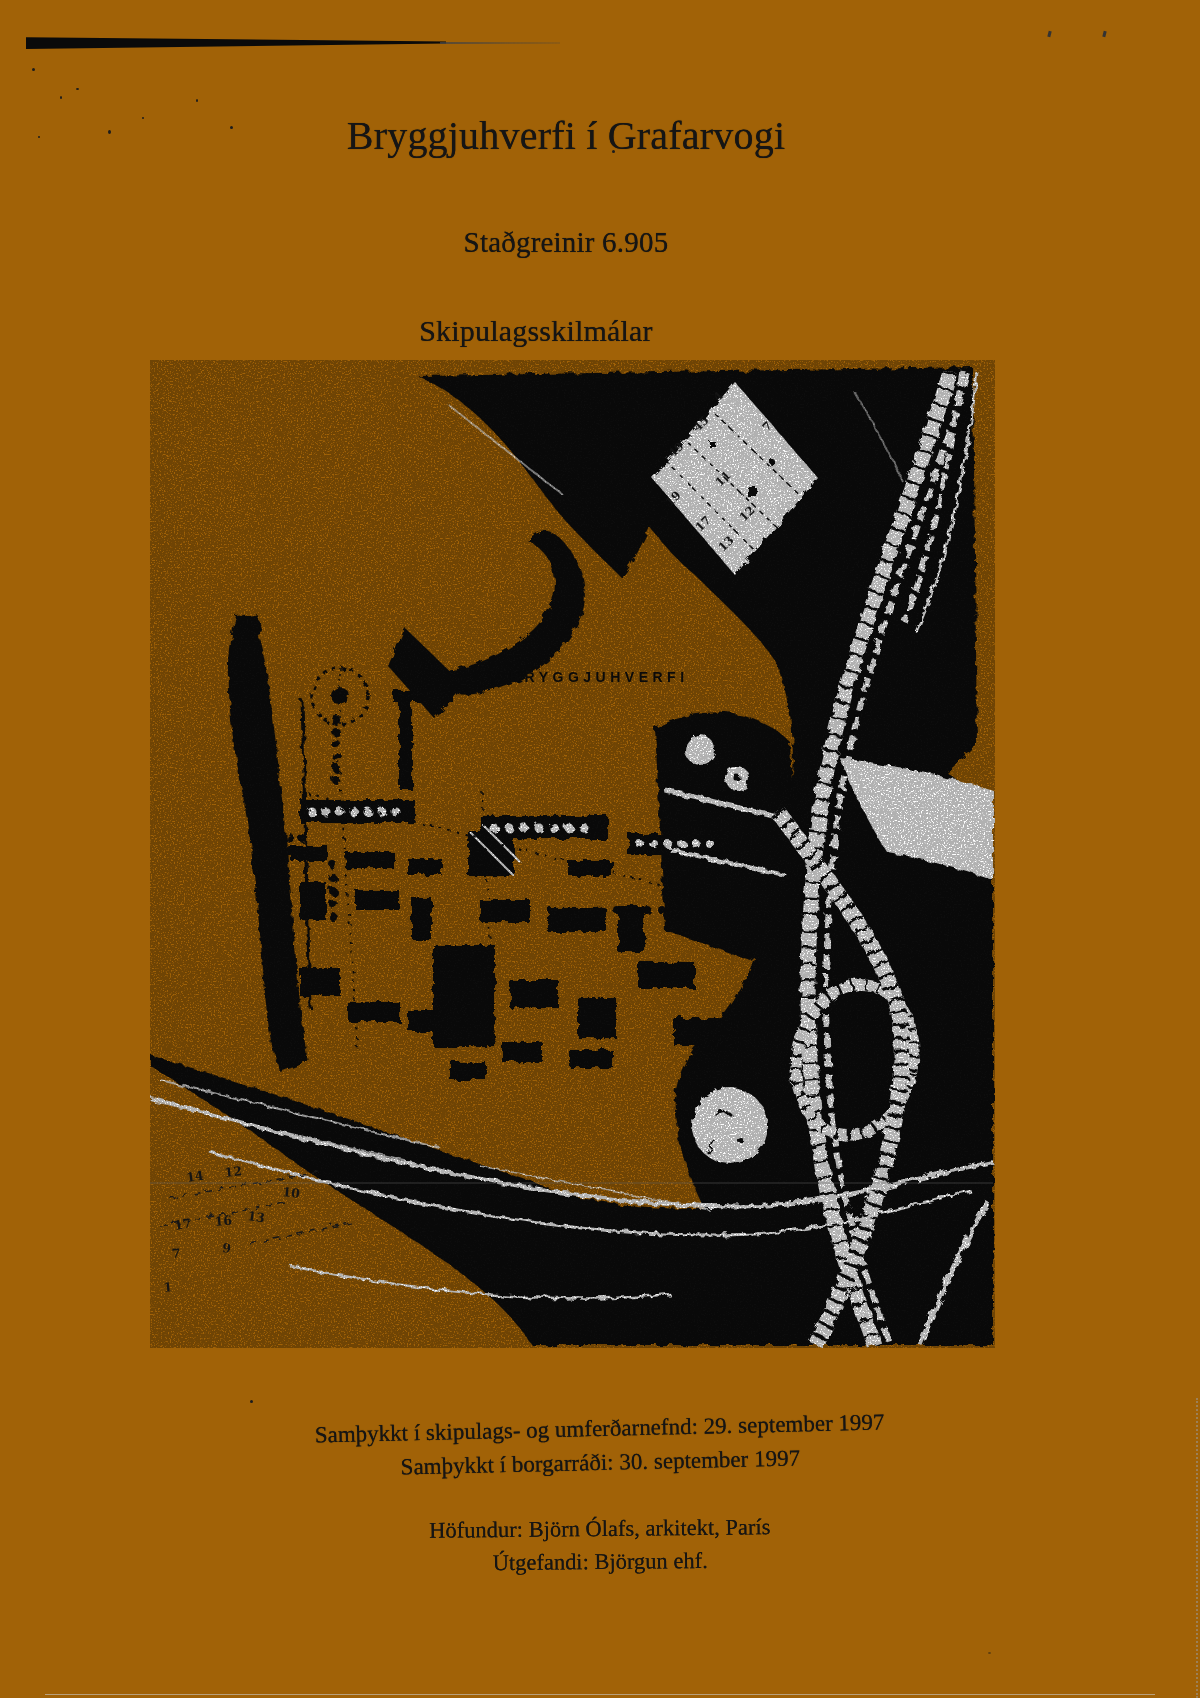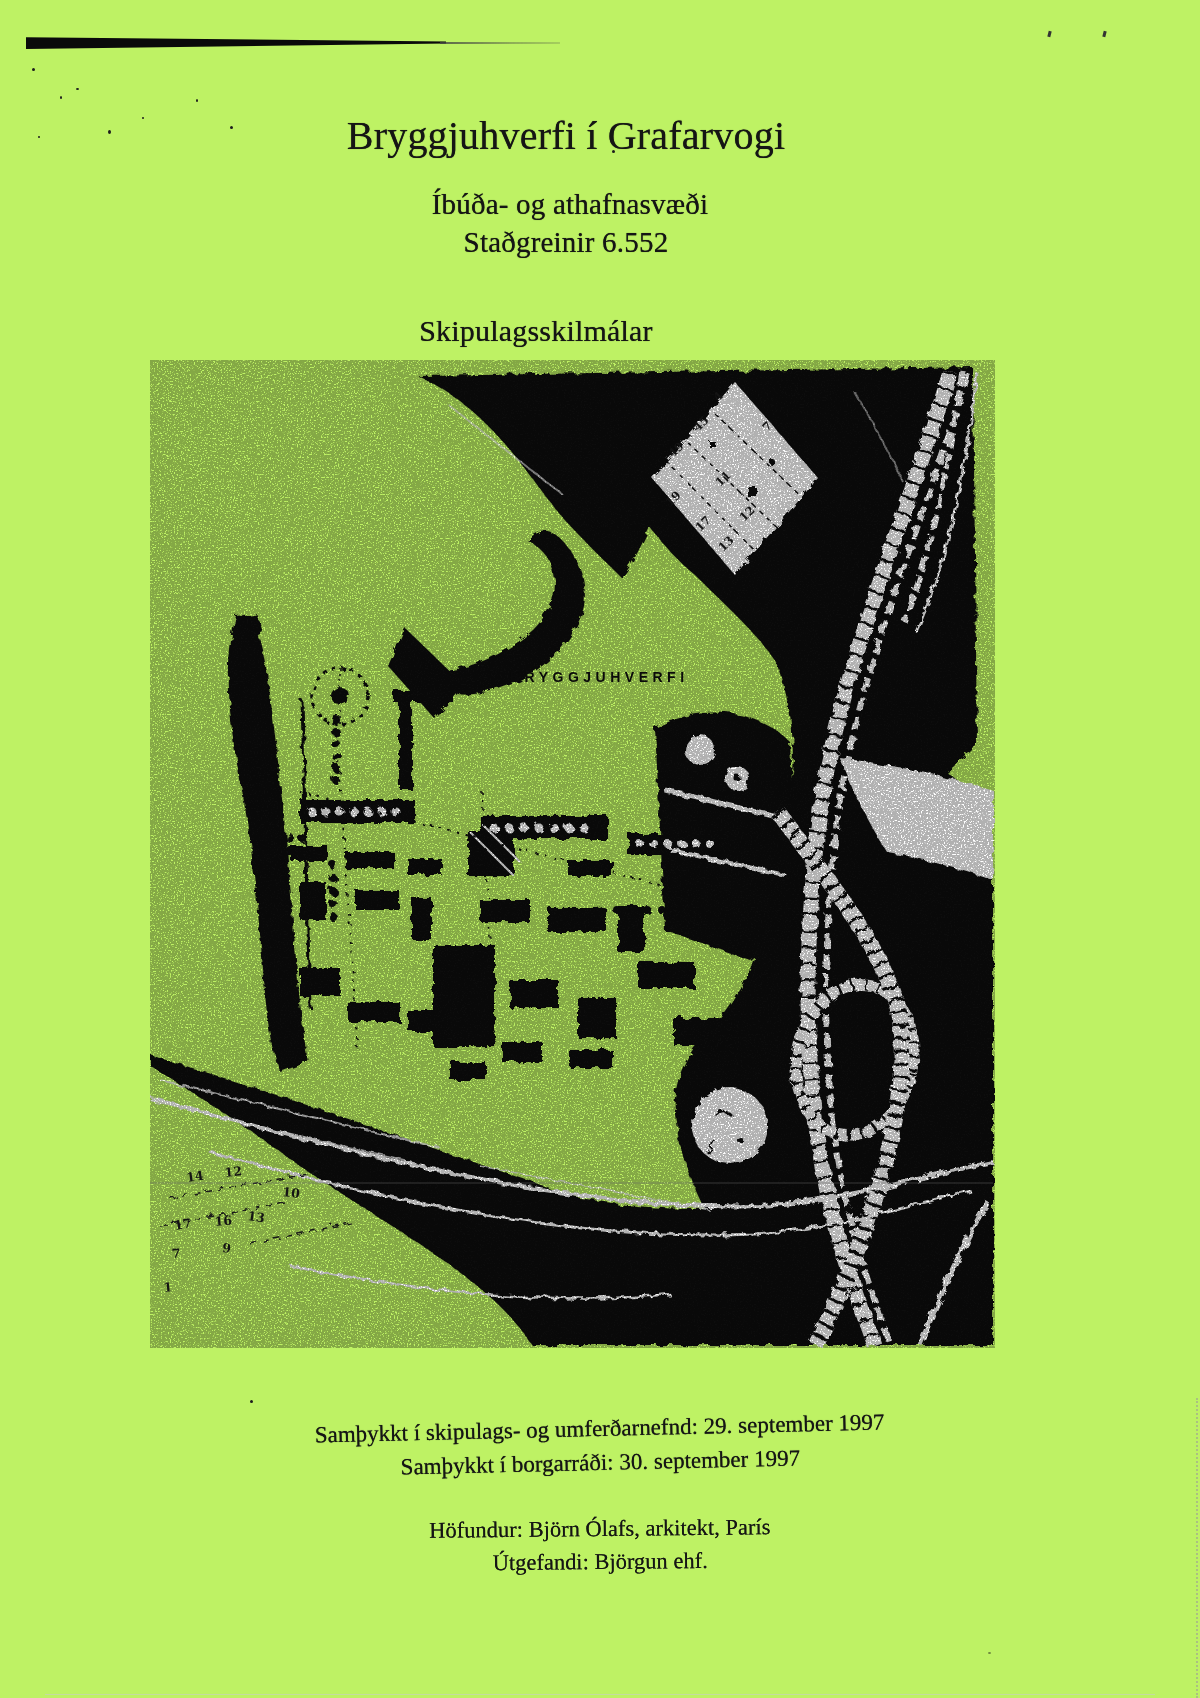--- a/index.html
+++ b/index.html
@@ -1,16 +1,16 @@
 <!DOCTYPE html>
 <html><head>
 <meta charset="utf-8">
 <style>
   html,body{margin:0;padding:0;background:#e8e8e8;}
-  .page{position:relative;width:1200px;height:1698px;background:#bef264;overflow:hidden;
+  .page{position:relative;width:1200px;height:1698px;background:#a16207;overflow:hidden;
         font-family:"Liberation Serif", serif;color:#151515;}
   
   .txt{position:absolute;white-space:nowrap;transform:translateX(-50%);
        text-shadow:0 0 .7px rgba(10,10,10,.85);letter-spacing:.2px;}
   .title{top:112px;left:566px;font-size:40px;}
   .sub1{top:188px;left:570px;font-size:29px;}
   .sub2{top:226px;left:566px;font-size:29px;}
   .heading{top:314px;left:536px;font-size:30px;}
   .approvals{position:absolute;top:1412px;left:0;width:1200px;
              transform:rotate(-1.3deg);text-align:center;}
@@ -50,22 +50,21 @@
   <div class="spk" style="left:108px;top:130px;width:3px;height:4px"></div>
   <div class="spk" style="left:142px;top:117px;width:2px;height:2px"></div>
   <div class="spk" style="left:196px;top:99px;width:2px;height:3px"></div>
   <div class="spk" style="left:230px;top:126px;width:3px;height:3px"></div>
   <div class="spk" style="left:38px;top:136px;width:2px;height:2px"></div>
   <div class="spk" style="left:612px;top:150px;width:3px;height:3px"></div>
   <div class="spk" style="left:250px;top:1400px;width:3px;height:3px"></div>
   <div class="spk" style="left:988px;top:1652px;width:3px;height:2px;opacity:.5"></div>
 
   <div class="txt title">Bryggjuhverfi í Grafarvogi</div>
-  <div class="txt sub1">Íbúða- og athafnasvæði</div>
-  <div class="txt sub2">Staðgreinir 6.552</div>
+  <div class="txt sub2">Staðgreinir 6.905</div>
   <div class="txt heading">Skipulagsskilmálar</div>
 
   <div class="map-wrap">
   <svg width="845" height="988" viewBox="0 0 845 988">
     <defs>
       <filter id="rough" x="-4%" y="-4%" width="108%" height="108%">
         <feTurbulence type="fractalNoise" baseFrequency="0.12" numOctaves="3" seed="7" result="n"></feTurbulence>
         <feDisplacementMap in="SourceGraphic" in2="n" scale="7"></feDisplacementMap>
       </filter>
       <filter id="grain">

